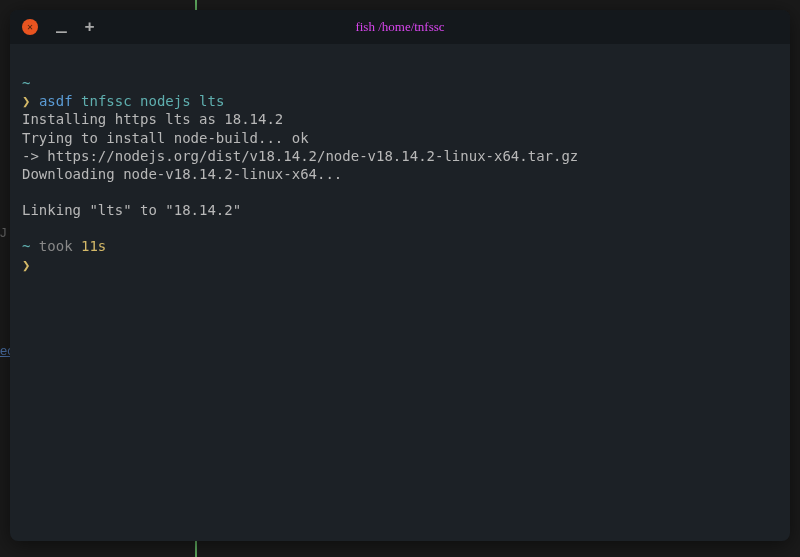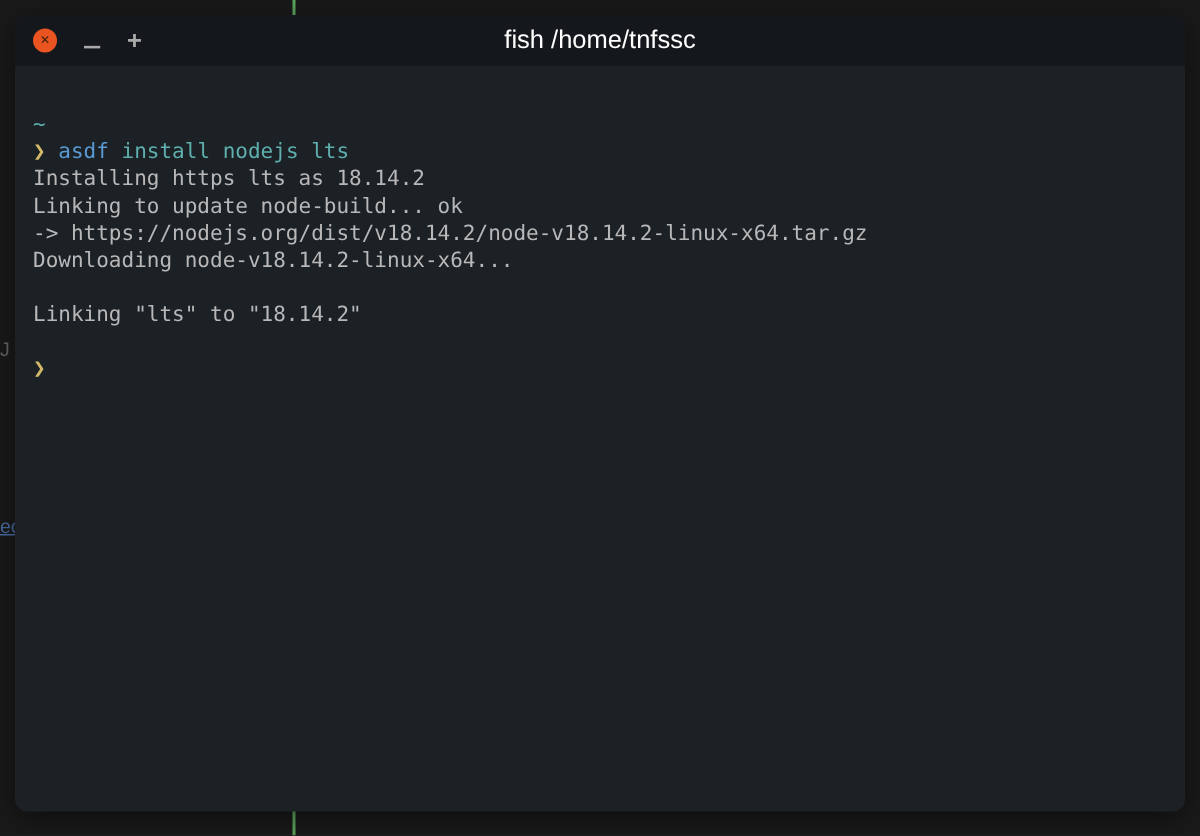--- a/index.html
+++ b/index.html
@@ -100,23 +100,23 @@
       color: #aaa;
       font-size: 16px;
       font-weight: bold;
       cursor: pointer;
       line-height: 1;
     }
     .window-title {
       position: absolute;
       left: 50%;
       transform: translateX(-50%);
-      color: #ffffff;
-      font-size: 17px;
-      font-family: Liberation Sans, sans-serif;
+      color: #d946ef;
+      font-size: 13px;
+      font-family: Liberation Serif, serif;
     }
     .terminal-content {
       padding: 30px 12px 12px 12px;
       line-height: 1.3;
       color: #b8b8b8;
     }
     .line {
       white-space: pre;
       font-family: 'DejaVu Sans Mono', 'Liberation Mono', monospace;
     }
@@ -140,23 +140,24 @@
     <div class="title-controls">
       <div class="close-btn">✕</div>
       <div class="minimize-btn">_</div>
       <div class="new-tab-btn">+</div>
     </div>
     <div class="window-title">fish /home/tnfssc</div>
   </div>
 
   <div class="terminal-content">
     <div class="line"><span class="cyan">~</span></div>
-    <div class="line"><span class="prompt-char">❯</span> <span class="blue">asdf</span><span class="cyan"> install nodejs lts</span></div>
+    <div class="line"><span class="prompt-char">❯</span> <span class="blue">asdf</span><span class="cyan"> tnfssc nodejs lts</span></div>
     <div class="line">Installing https lts as 18.14.2</div>
-    <div class="line">Linking to update node-build... ok</div>
+    <div class="line">Trying to install node-build... ok</div>
     <div class="line">-&gt; https://nodejs.org/dist/v18.14.2/node-v18.14.2-linux-x64.tar.gz</div>
     <div class="line">Downloading node-v18.14.2-linux-x64...</div>
     <div class="blank"></div>
     <div class="line">Linking "lts" to "18.14.2"</div>
     <div class="blank"></div>
+    <div class="line"><span class="cyan">~</span><span class="gray"> took </span><span class="yellow">11s</span></div>
     <div class="line"><span class="prompt-char">❯</span></div>
   </div>
 </div>
 
 </body></html>

